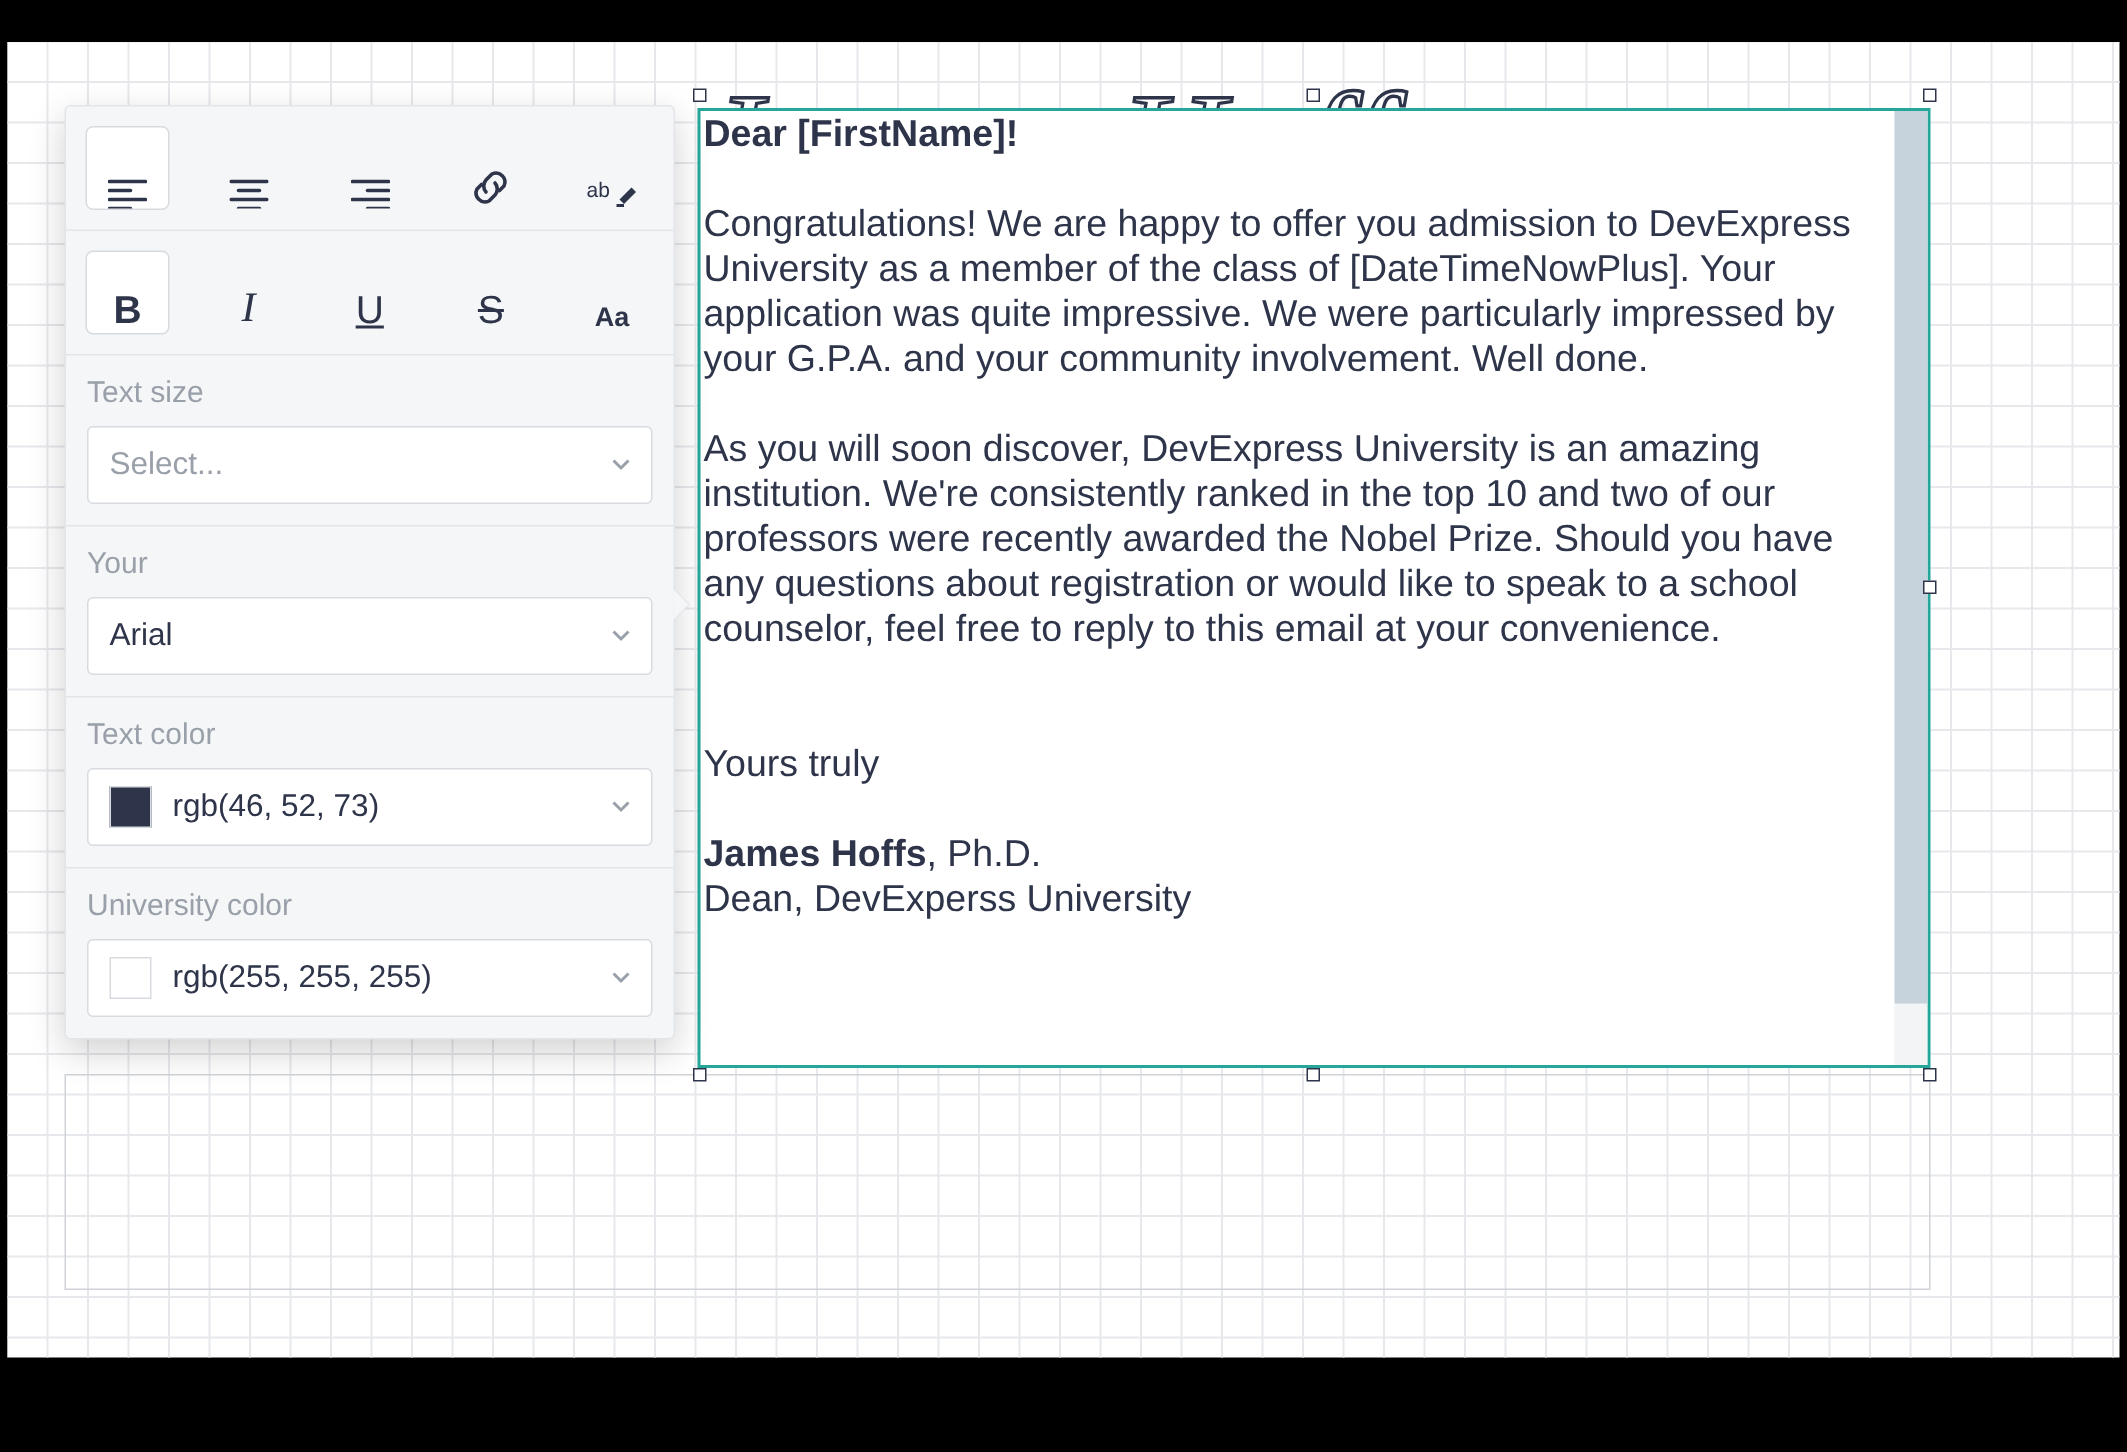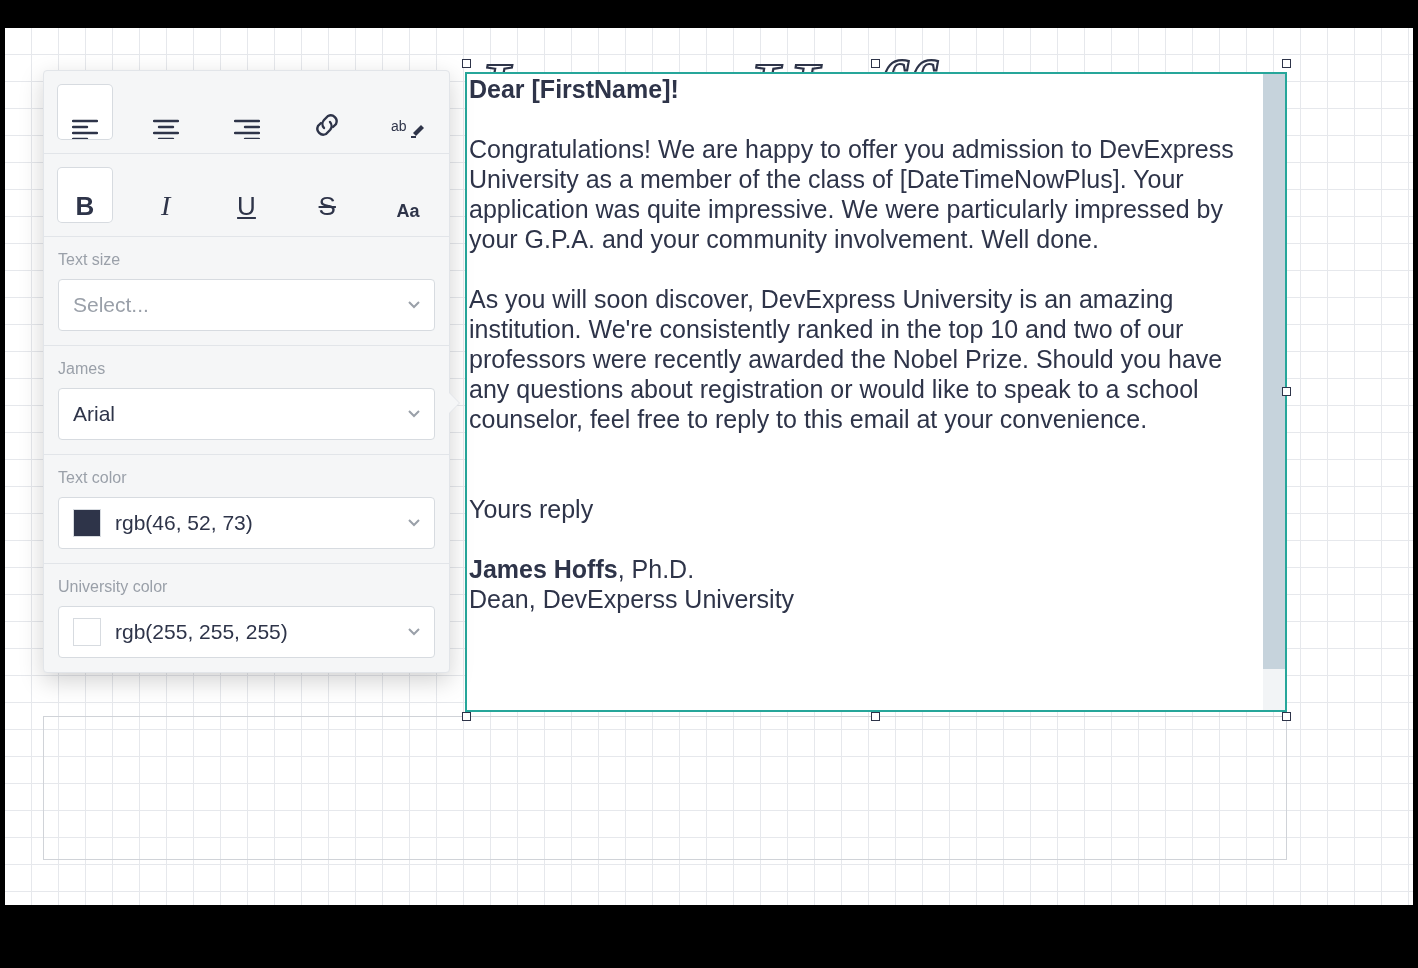--- a/index.html
+++ b/index.html
@@ -94,21 +94,21 @@
     border-radius: 4px;
     cursor: pointer;
     color: var(--ink);
   }
   .tbtn.active {
     background: var(--accent-white);
     box-shadow: 0 0 0 1px var(--input-border);
   }
 
   .section-label {
-    font-size: 16px;
+    font-size: 20px;
     color: var(--muted);
     margin-bottom: 10px;
   }
 
   .select {
     position: relative;
     display: flex;
     align-items: center;
     height: 50px;
     background: var(--input-bg);
@@ -224,21 +224,21 @@
 
     <div class="text-region">
       <div class="text-body">
         <p><b>Dear [FirstName]!</b></p>
         <div class="blank"></div>
         <p>Congratulations! We are happy to offer you admission to DevExpress University as a member of the class of [DateTimeNowPlus]. Your application was quite impressive.  We were particularly impressed by your G.P.A. and your community involvement. Well done.</p>
         <div class="blank"></div>
         <p>As you will soon discover, DevExpress University is an amazing institution. We're consistently ranked in the top 10 and two of our professors were recently awarded the Nobel Prize. Should you have any questions about registration or would like to speak to a school counselor, feel free to reply to this email at your convenience.</p>
         <div class="blank"></div>
         <div class="blank"></div>
-        <p>Yours reply</p>
+        <p>Yours truly</p>
         <div class="blank"></div>
         <p><b>James Hoffs</b><span>, Ph.D.</span></p>
         <p>Dean, DevExperss University</p>
       </div>
       <div class="text-scroll">
         <div class="thumb"></div>
       </div>
     </div>
 
     <div class="handle" style="left:457px; top:31px;"></div>
@@ -324,21 +324,21 @@
           <span>Select...</span>
           <span class="chev">
             <svg class="chev-down" viewBox="0 0 12 8">
                 <path d="M1 1 L6 6 L11 1" fill="none" stroke="#9aa0a9" stroke-width="2"></path>
               </svg>
           </span>
         </div>
       </div>
 
       <div class="row">
-        <div class="section-label">James</div>
+        <div class="section-label">Your</div>
         <div class="select">
           <span>Arial</span>
           <span class="chev">
             <svg class="chev-down" viewBox="0 0 12 8">
                 <path d="M1 1 L6 6 L11 1" fill="none" stroke="#9aa0a9" stroke-width="2"></path>
               </svg>
           </span>
         </div>
       </div>
 

